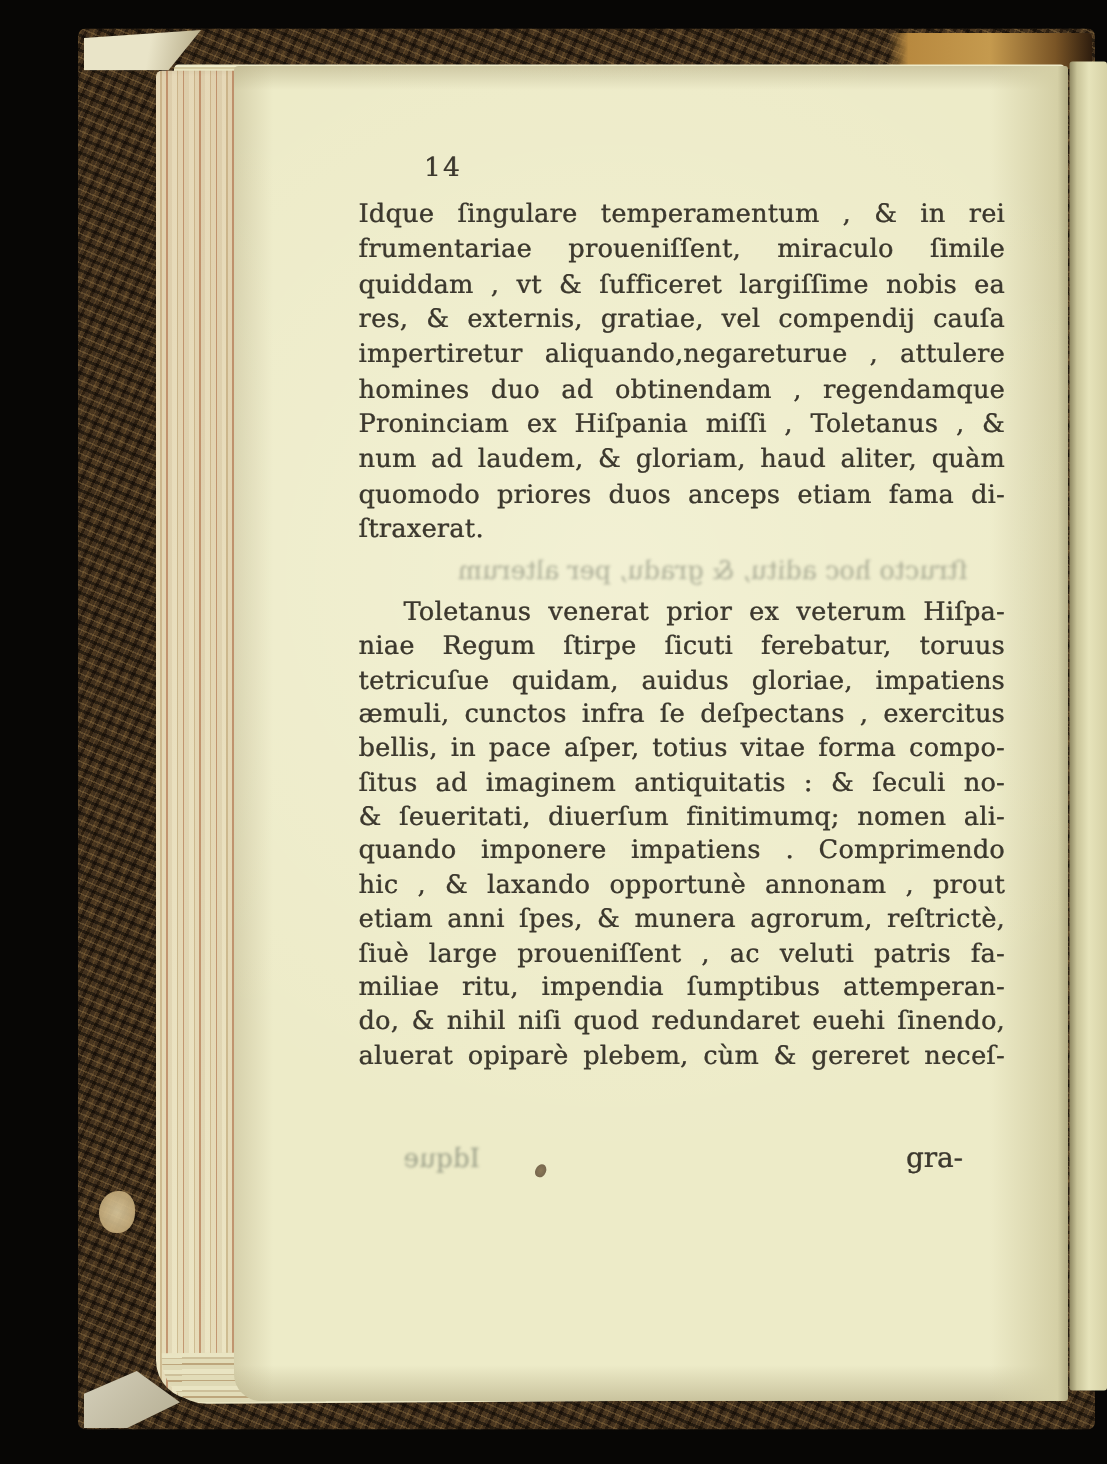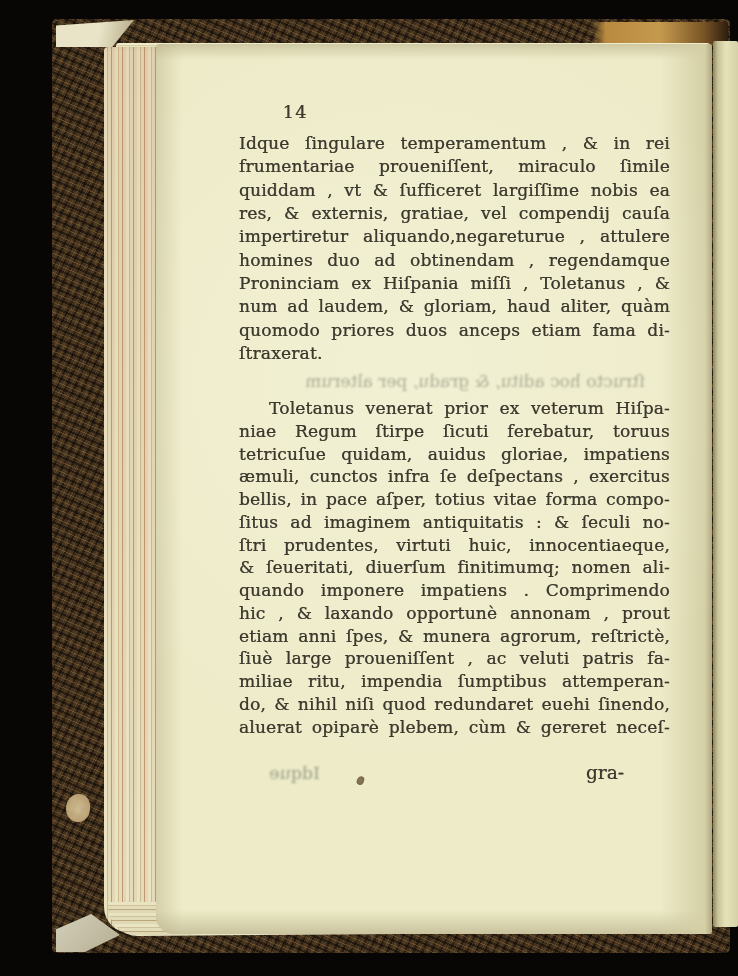--- a/index.html
+++ b/index.html
@@ -92,21 +92,21 @@
   .p2{top:397px;line-height:22.75px;}
   .line{height:1em;line-height:inherit;height:auto;text-align:justify;text-align-last:justify;overflow:hidden;white-space:nowrap;}
   .line{white-space:normal;height:23.35px;}
   .p2 .line{height:22.75px;}
   .p1 .line:last-child{text-align-last:left;}
   .p2 .line:first-child{text-indent:30px;}
   .catchword-row{
     position:absolute;left:239px;top:762px;width:431px;height:24px;
     font-size:18.5px;text-align:right;padding-right:0;box-sizing:border-box;
   }
-  .catchword-row span{margin-right:46px;display:inline-block;}
+  .catchword-row span{margin-right:28px;display:inline-block;}
   
   .ghost{
     position:absolute;transform:scaleX(-1);filter:blur(.9px);
     color:rgba(104,110,94,.5);pointer-events:none;
   }
   .ghost1{left:285px;top:371px;width:360px;font-size:17px;}
   .ghost2{left:250px;top:763px;width:70px;font-size:17.5px;color:rgba(104,112,96,.6);}
 </style>
 </head>
 <body>
@@ -142,21 +142,20 @@
       <div class="line">ſtraxerat.</div>
     </div>
 
   <div class="textblock p2 ink">
       <div class="line">Toletanus venerat prior ex veterum Hiſpa-</div>
       <div class="line">niae Regum ſtirpe ſicuti ferebatur, toruus</div>
       <div class="line">tetricuſue quidam, auidus gloriae, impatiens</div>
       <div class="line">æmuli, cunctos infra ſe deſpectans , exercitus</div>
       <div class="line">bellis, in pace aſper, totius vitae forma compo-</div>
       <div class="line">ſitus ad imaginem antiquitatis : &amp; ſeculi no-</div>
-      <div class="line">ſtri prudentes, virtuti huic, innocentiaeque,</div>
       <div class="line">&amp; ſeueritati, diuerſum finitimumq; nomen ali-</div>
       <div class="line">quando imponere impatiens . Comprimendo</div>
       <div class="line">hic , &amp; laxando opportunè annonam , prout</div>
       <div class="line">etiam anni ſpes, &amp; munera agrorum, reſtrictè,</div>
       <div class="line">ſiuè large proueniſſent , ac veluti patris fa-</div>
       <div class="line">miliae ritu, impendia ſumptibus attemperan-</div>
       <div class="line">do, &amp; nihil niſi quod redundaret euehi ſinendo,</div>
       <div class="line">aluerat opiparè plebem, cùm &amp; gereret neceſ-</div>
     </div>
 

